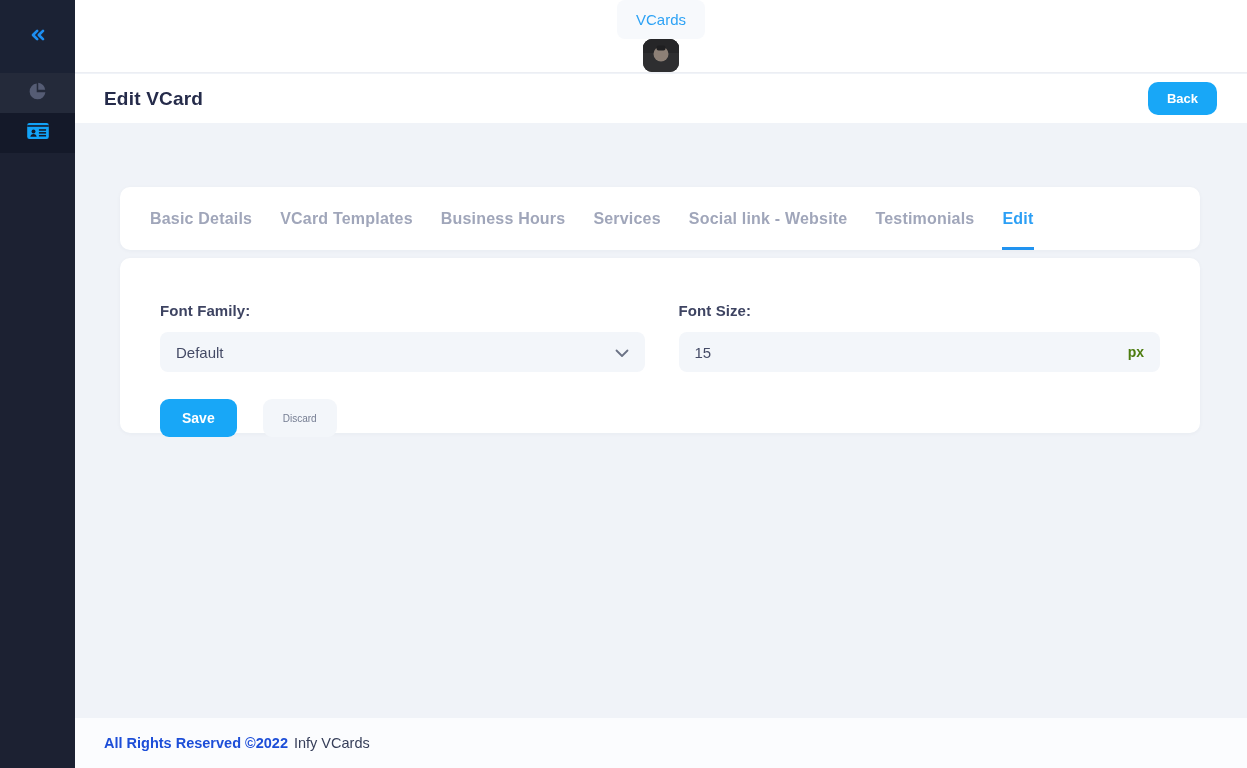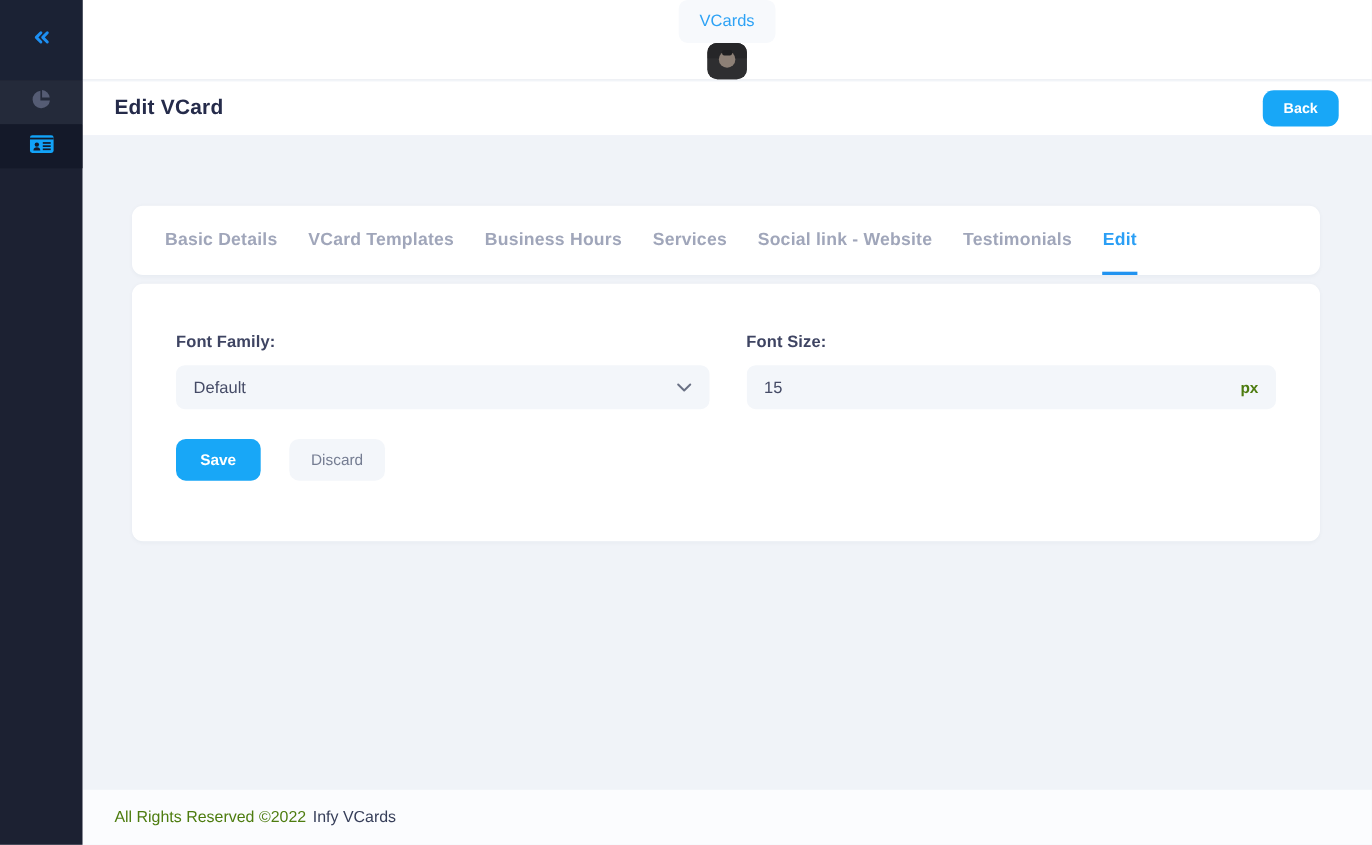--- a/index.html
+++ b/index.html
@@ -74,21 +74,21 @@
     display: flex; align-items: stretch; padding: 0 30px; gap: 28px;
   }
   .tab {
     display: flex; align-items: center;
     font-size: 16px; font-weight: 600; color: #a0a6ba;
     letter-spacing: .2px; cursor: pointer;
     border-bottom: 3px solid transparent; padding-top: 3px;
   }
   .tab.active { color: #2b9ff5; border-bottom-color: #2193f0; }
 
-  .form-card { top: 135px; height: 234px; padding: 44px 40px 0 40px; }
+  .form-card { top: 135px; height: 175px; padding: 44px 40px 0 40px; }
   .form-grid { display: flex; gap: 34px; }
   .form-col-left  { width: 485px; }
   .form-col-right { width: 482px; }
   .field-label {
     font-size: 15px; font-weight: bold; color: #3e4462;
     margin-bottom: 13px; letter-spacing: .1px;
   }
   .select-box, .input-box {
     height: 40px; background: #f3f6fa; border-radius: 8px;
     display: flex; align-items: center; padding: 0 16px;
@@ -102,32 +102,32 @@
   .unit-suffix { font-size: 14px; font-weight: bold; color: #4d7c0f; }
 
   .btn-row { display: flex; gap: 26px; margin-top: 27px; }
   .save-btn {
     background: #18a7f7; color: #ffffff; border: none;
     font-family: inherit; font-size: 14px; font-weight: bold;
     padding: 11px 22px; border-radius: 9px; cursor: pointer;
   }
   .discard-btn {
     background: #f3f6fa; color: #757d92; border: none;
-    font-family: inherit; font-size: 14px; font-weight: 500;
+    font-family: inherit; font-size: 10px; font-weight: 500;
     padding: 11px 20px; border-radius: 9px; cursor: pointer;
   }
 
   
   .footer {
     position: absolute; left: 75px; top: 718px; width: 1172px; height: 50px;
     background: #fbfcfe;
     display: flex; align-items: center; padding-left: 29px;
     font-size: 14.5px;
   }
-  .footer .rights { color: #4d7c0f; font-weight: 400; }
+  .footer .rights { color: #1d4ed8; font-weight: 700; }
   .footer .brand { color: #363e59; margin-left: 6px; cursor: pointer; }
 </style>
 </head>
 <body>
 
 <div class="sidebar">
   <div class="sidebar-head">
     <span>
       <svg width="22" height="20" viewBox="0 0 24 24" fill="none" stroke="#1d8ff2" stroke-width="3.2" stroke-linecap="round" stroke-linejoin="round">
         <polyline points="11,17 6,12 11,7"></polyline>

